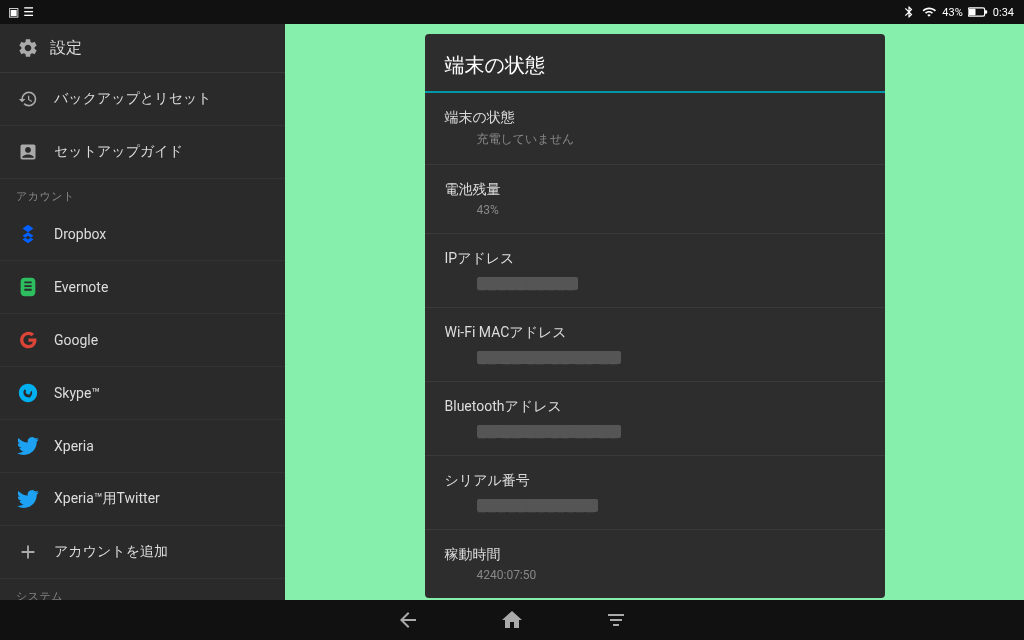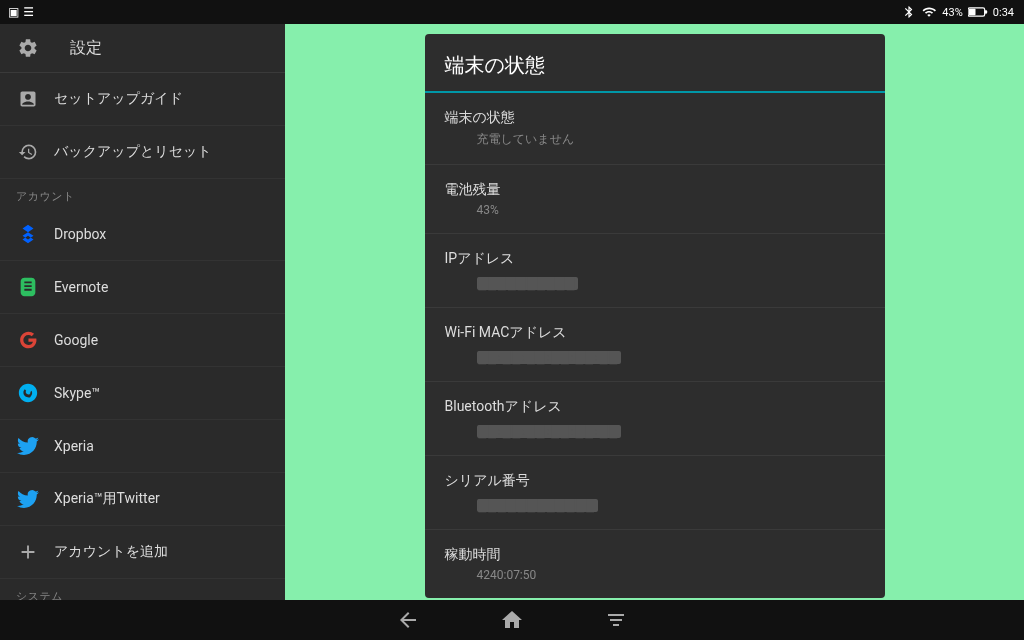--- a/index.html
+++ b/index.html
@@ -56,21 +56,20 @@
     .sidebar-header {
       display: flex;
       align-items: center;
       padding: 12px 16px;
       gap: 10px;
       border-bottom: 1px solid #3a3a3a;
     }
     .sidebar-header-title {
       color: #ddd;
       font-size: 16px;
-      margin-left: 20px;
     }
 
     .sidebar-item {
       display: flex;
       align-items: center;
       padding: 14px 16px;
       gap: 14px;
       cursor: pointer;
       border-bottom: 1px solid #333;
     }
@@ -231,33 +230,33 @@
         <svg width="22" height="22" viewBox="0 0 24 24" fill="#aaa">
           <path d="M19.14 12.94c.04-.3.06-.61.06-.94 0-.32-.02-.64-.07-.94l2.03-1.58c.18-.14.23-.41.12-.61l-1.92-3.32c-.12-.22-.37-.29-.59-.22l-2.39.96c-.5-.38-1.03-.7-1.62-.94l-.36-2.54c-.04-.24-.24-.41-.48-.41h-3.84c-.24 0-.43.17-.47.41l-.36 2.54c-.59.24-1.13.57-1.62.94l-2.39-.96c-.22-.08-.47 0-.59.22L2.74 8.87c-.12.21-.08.47.12.61l2.03 1.58c-.05.3-.09.63-.09.94s.02.64.07.94l-2.03 1.58c-.18.14-.23.41-.12.61l1.92 3.32c.12.22.37.29.59.22l2.39-.96c.5.38 1.03.7 1.62.94l.36 2.54c.05.24.24.41.48.41h3.84c.24 0 .44-.17.47-.41l.36-2.54c.59-.24 1.13-.56 1.62-.94l2.39.96c.22.08.47 0 .59-.22l1.92-3.32c.12-.22.07-.47-.12-.61l-2.01-1.58zM12 15.6c-1.98 0-3.6-1.62-3.6-3.6s1.62-3.6 3.6-3.6 3.6 1.62 3.6 3.6-1.62 3.6-3.6 3.6z"></path>
         </svg>
       </div>
       <span class="sidebar-header-title">設定</span>
     </div>
 
     <div class="sidebar-item">
       <div class="icon-box">
         <svg width="20" height="20" viewBox="0 0 24 24" fill="#aaa">
+          <path d="M13 3a9 9 0 00-9 9H1l3.89 3.89.07.14L9 12H6c0-3.87 3.13-7 7-7s7 3.13 7 7-3.13 7-7 7c-1.93 0-3.68-.79-4.94-2.06l-1.42 1.42A8.954 8.954 0 0013 21a9 9 0 000-18zm-1 5v5l4.28 2.54.72-1.21-3.5-2.08V8H12z"></path>
+        </svg>
+      </div>
+      <span class="sidebar-item-label">バックアップとリセット</span>
+    </div>
+
+    <div class="sidebar-item">
+      <div class="icon-box">
+        <svg width="20" height="20" viewBox="0 0 24 24" fill="#aaa">
           <path d="M19 3H5c-1.1 0-2 .9-2 2v14c0 1.1.9 2 2 2h14c1.1 0 2-.9 2-2V5c0-1.1-.9-2-2-2zm-7 3c1.93 0 3.5 1.57 3.5 3.5S13.93 13 12 13s-3.5-1.57-3.5-3.5S10.07 6 12 6zm7 13H5v-.23c0-.62.28-1.2.76-1.58C7.47 15.82 9.64 15 12 15s4.53.82 6.24 2.19c.48.38.76.97.76 1.58V19z"></path>
         </svg>
       </div>
       <span class="sidebar-item-label">セットアップガイド</span>
-    </div>
-
-    <div class="sidebar-item">
-      <div class="icon-box">
-        <svg width="20" height="20" viewBox="0 0 24 24" fill="#aaa">
-          <path d="M13 3a9 9 0 00-9 9H1l3.89 3.89.07.14L9 12H6c0-3.87 3.13-7 7-7s7 3.13 7 7-3.13 7-7 7c-1.93 0-3.68-.79-4.94-2.06l-1.42 1.42A8.954 8.954 0 0013 21a9 9 0 000-18zm-1 5v5l4.28 2.54.72-1.21-3.5-2.08V8H12z"></path>
-        </svg>
-      </div>
-      <span class="sidebar-item-label">バックアップとリセット</span>
     </div>
 
     <div class="sidebar-section-title">アカウント</div>
 
     <div class="sidebar-item">
       <div class="icon-box dropbox-icon">
         <svg width="22" height="22" viewBox="0 0 24 24" fill="#0061FF">
           <path d="M12 2L6 6l6 4-6 4 6 4 6-4-6-4 6-4-6-4zM6 18l6-4 6 4-6 4-6-4z"></path>
         </svg>
       </div>

